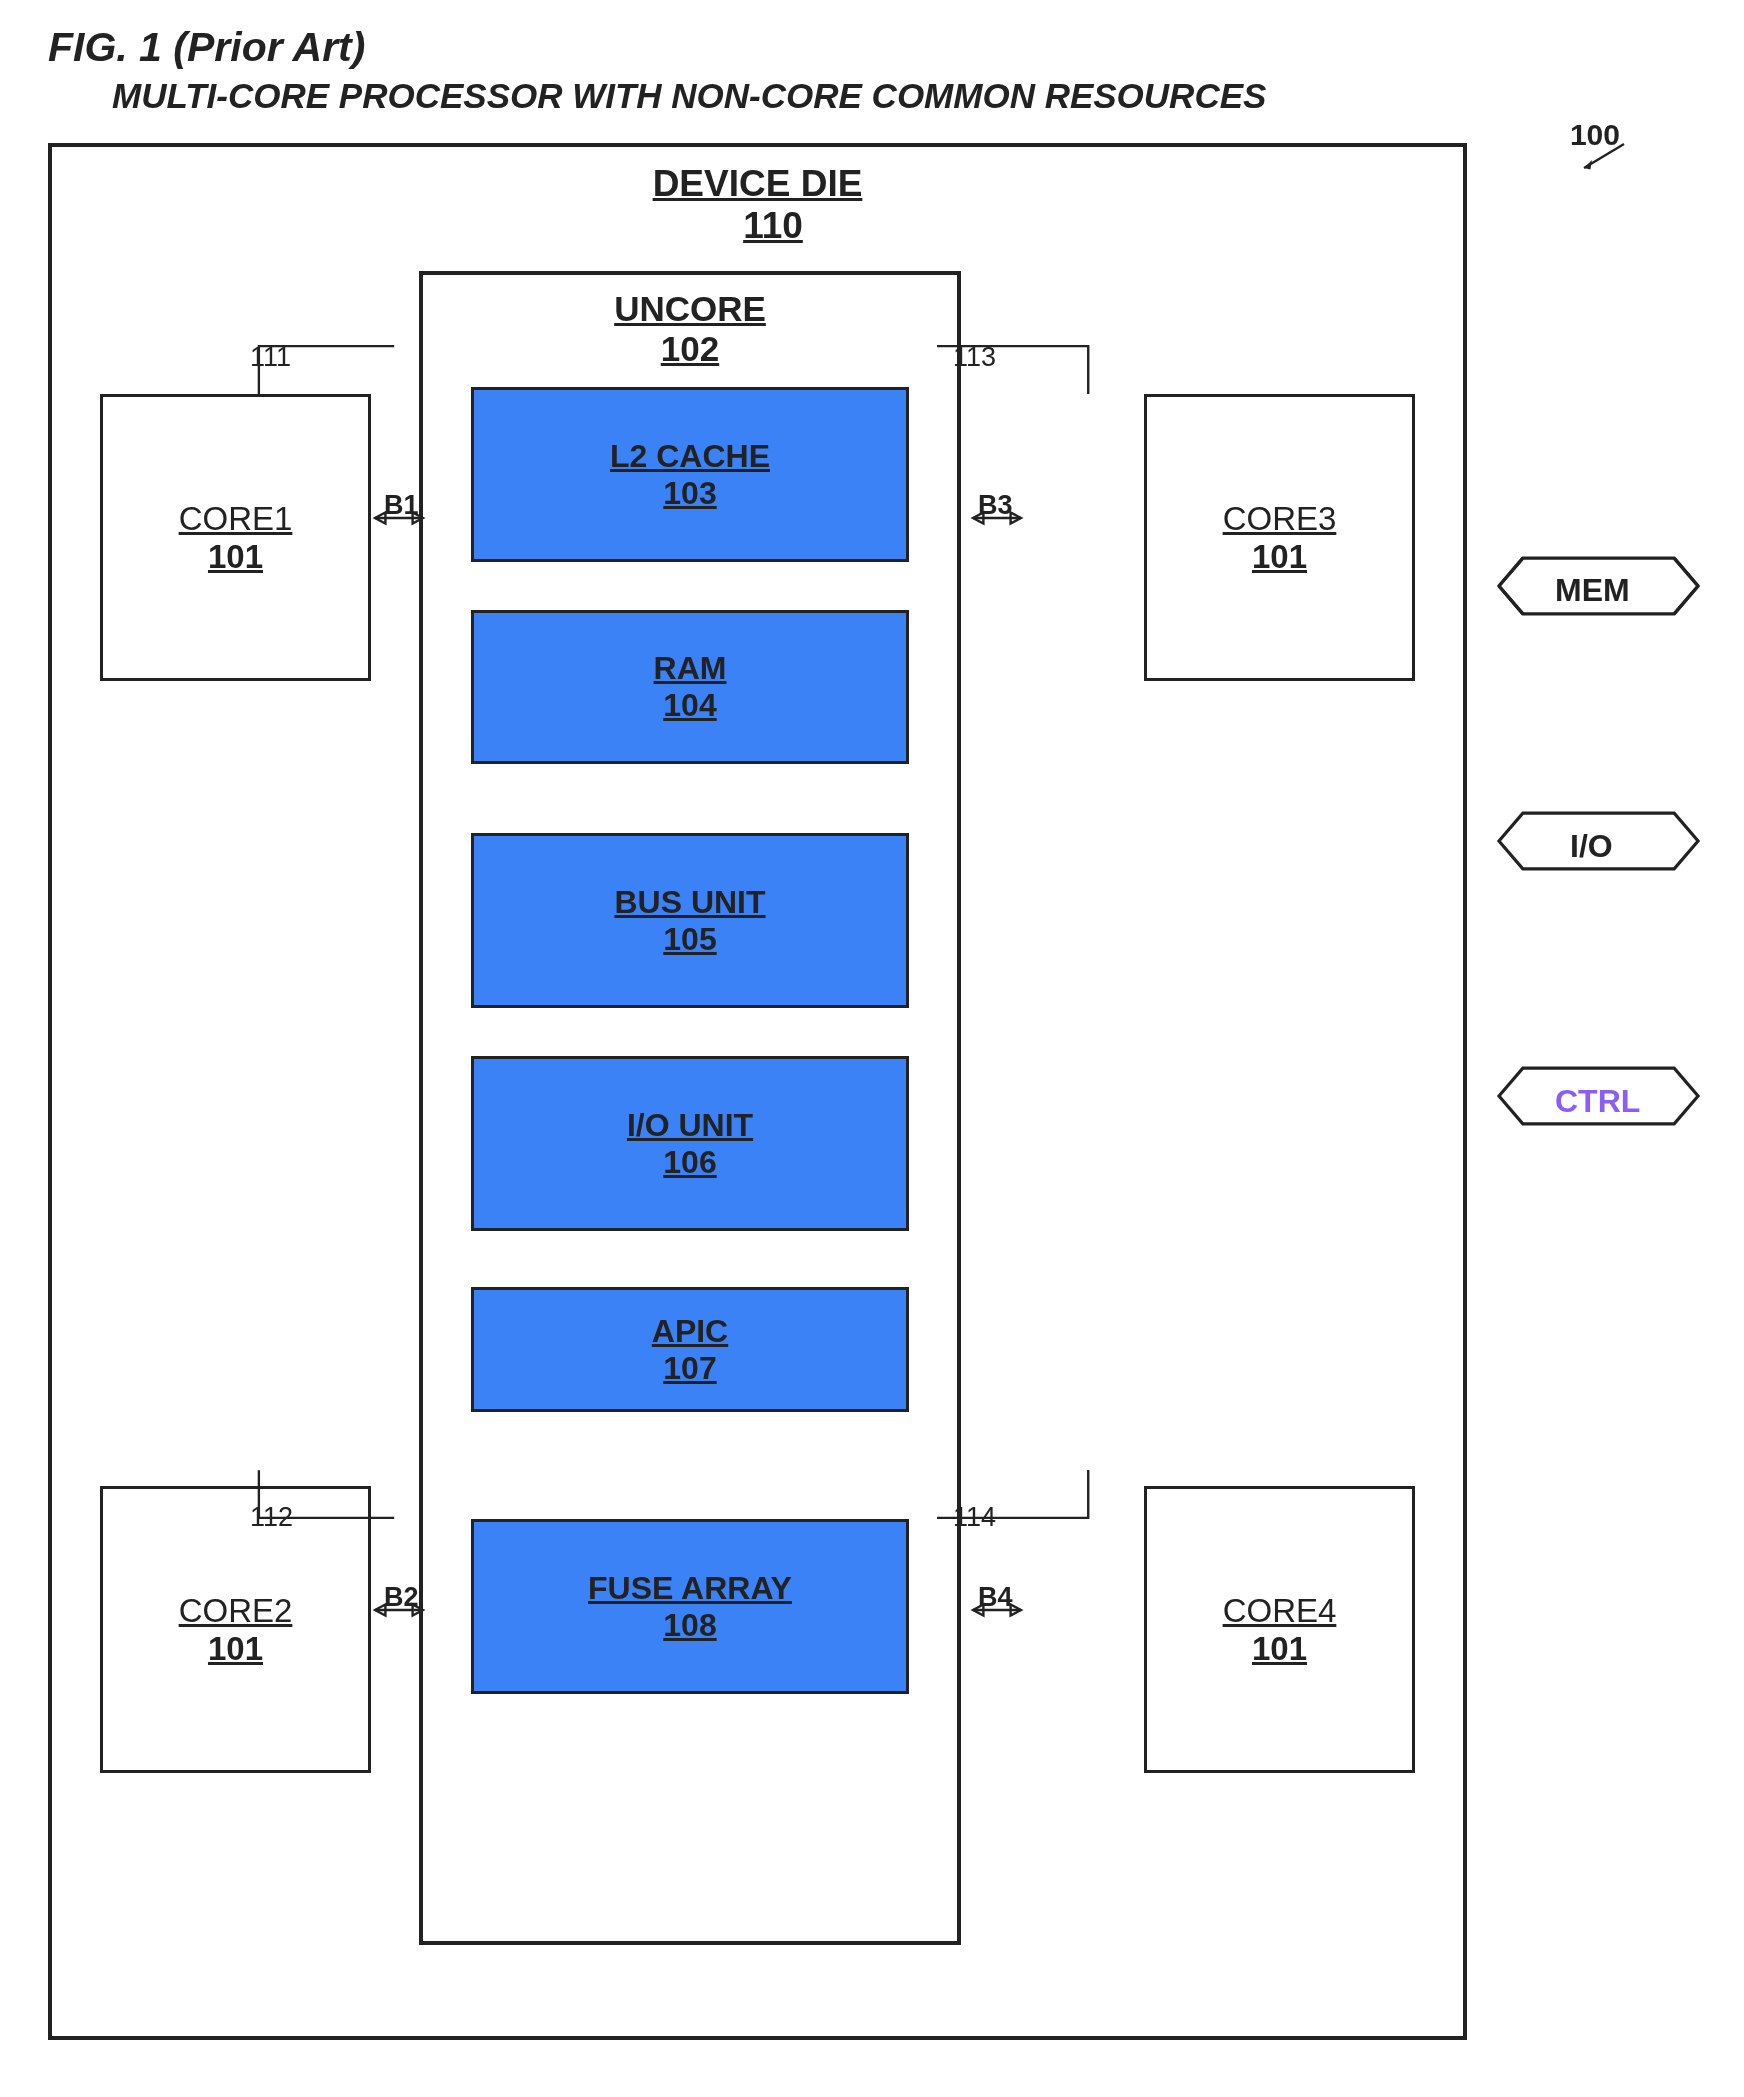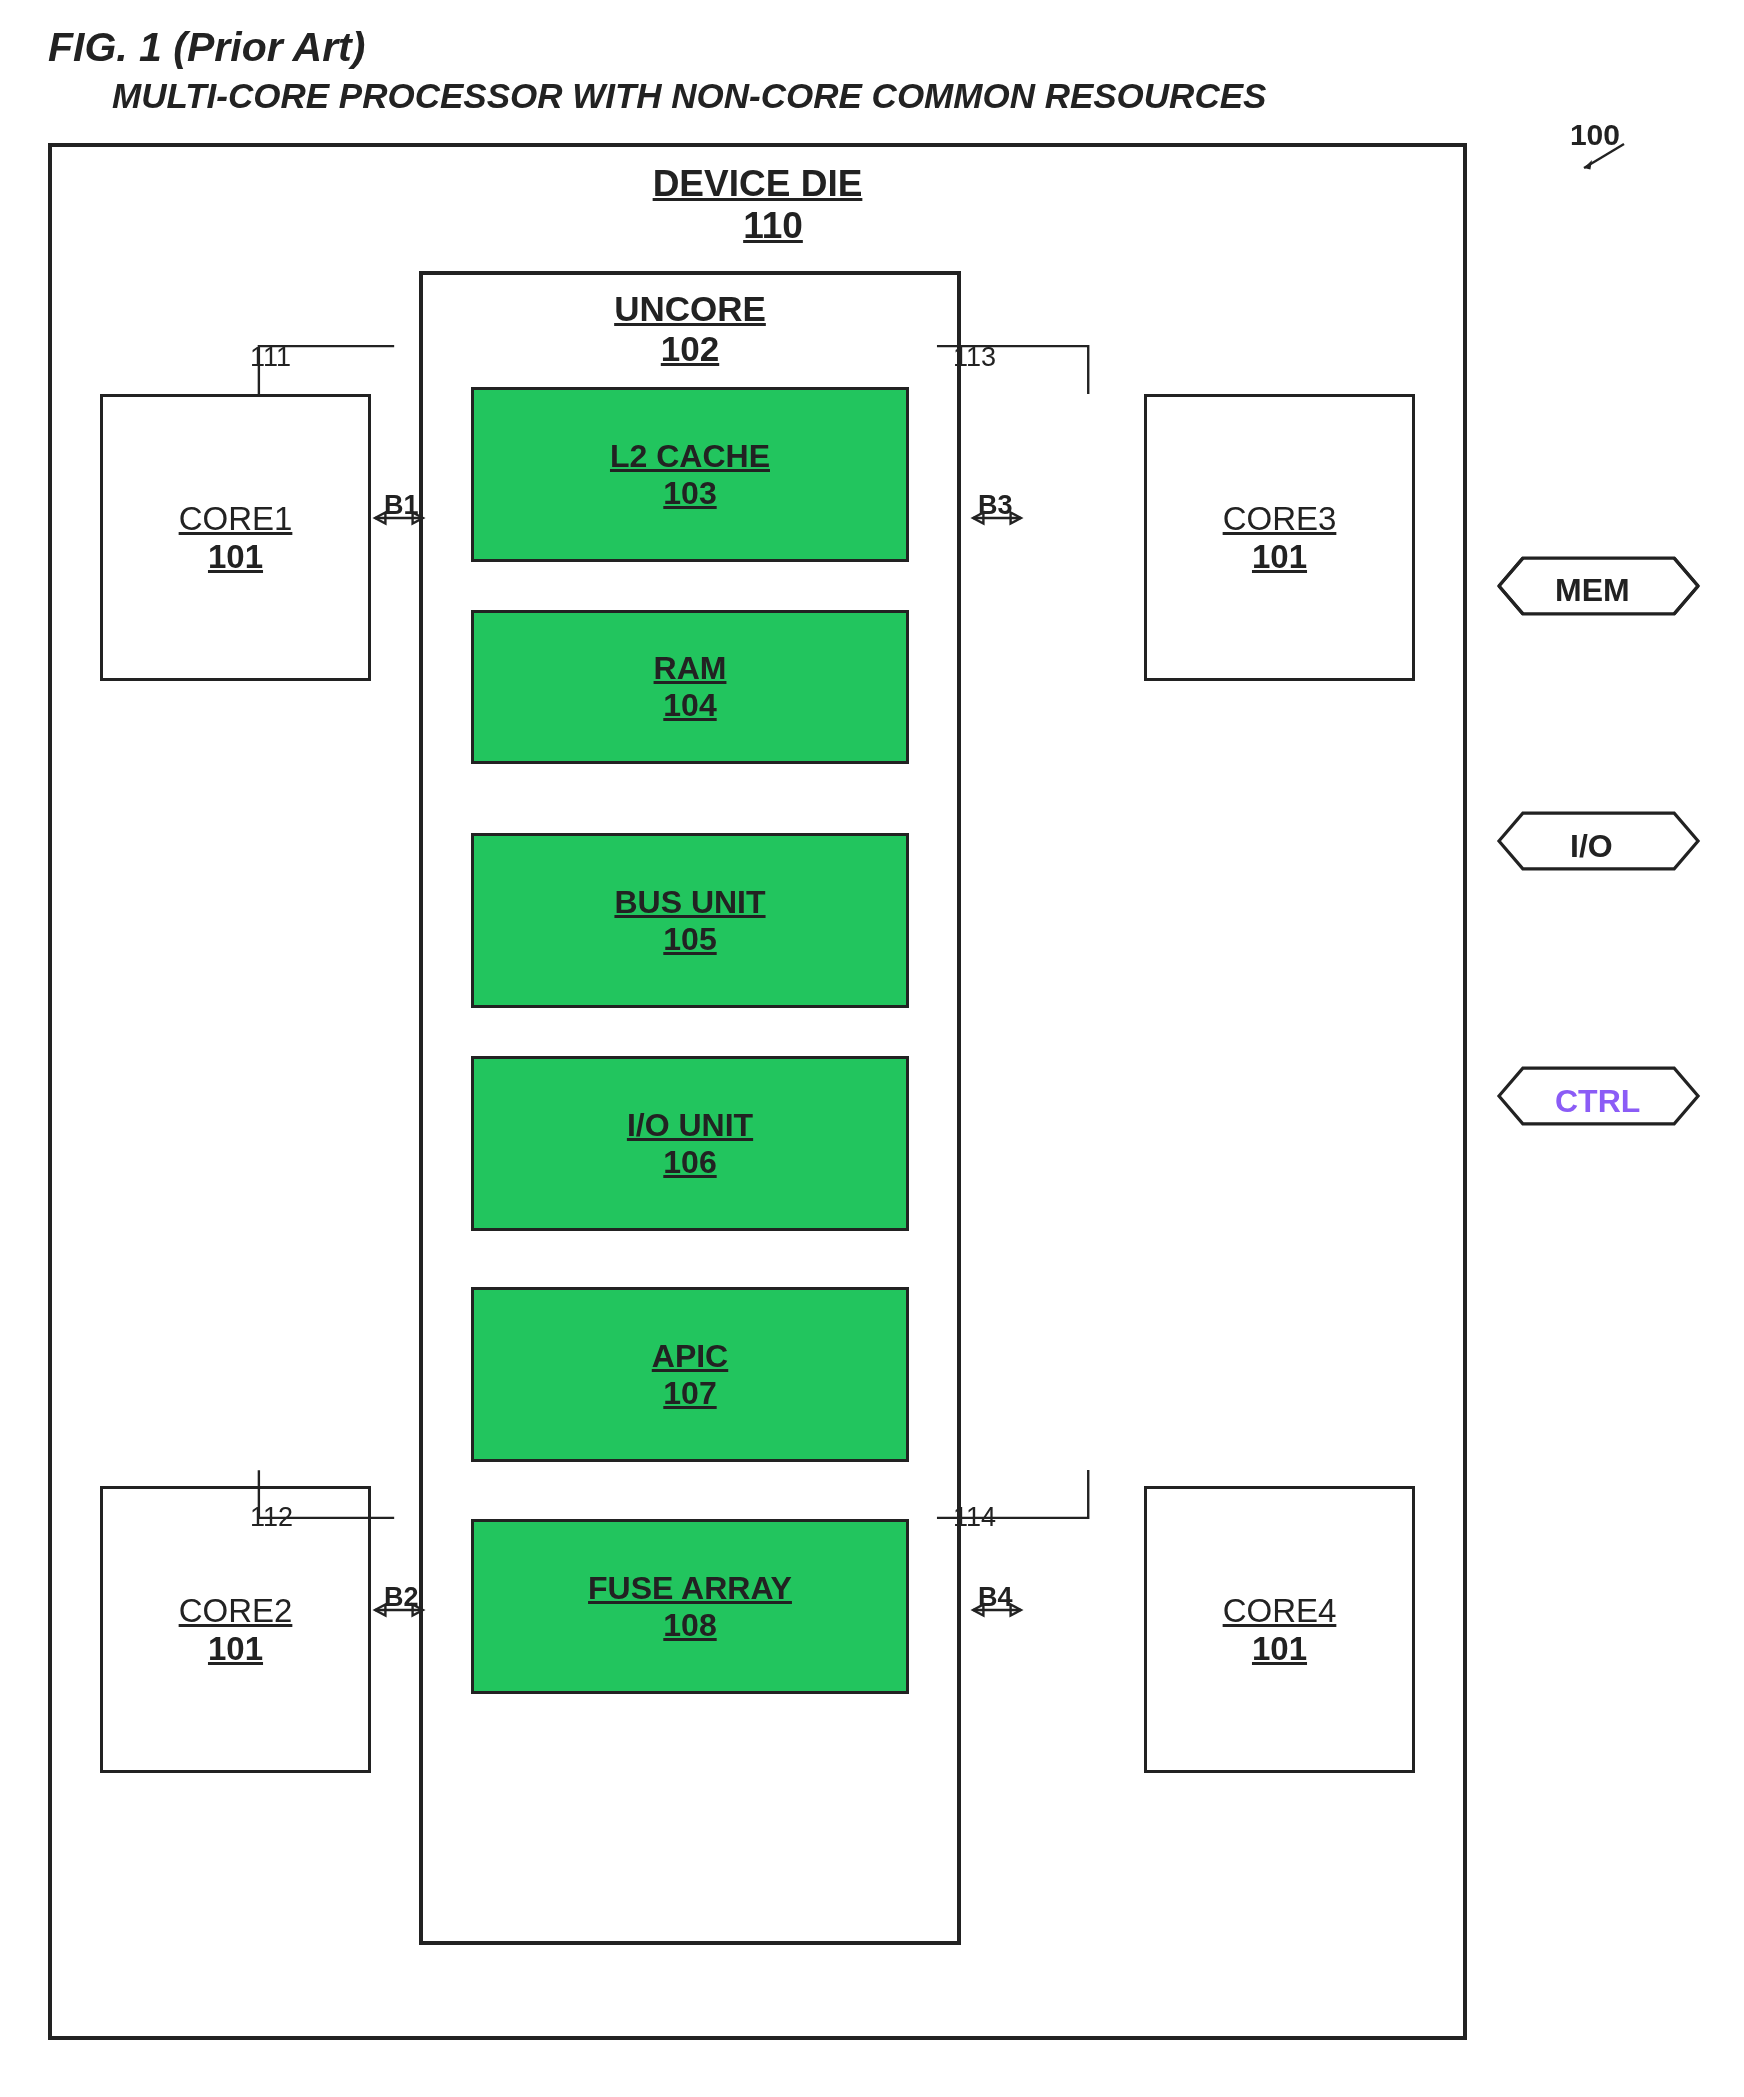--- a/index.html
+++ b/index.html
@@ -93,21 +93,21 @@
       text-decoration: underline;
       color: #222;
     }
 
     
     .comp-box {
       position: absolute;
       left: 48px;
       right: 48px;
       border: 3.2px solid #222;
-      background: #22c55e;
+      background: #3b82f6;
       display: flex;
       flex-direction: column;
       align-items: center;
       justify-content: center;
     }
     .comp-box .comp-title {
       font-size: 32px;
       font-weight: bold;
       text-decoration: underline;
       color: #222;
@@ -189,21 +189,21 @@
     <div class="comp-box" style="top:558px; height:175px;">
       <div class="comp-title">BUS UNIT</div>
       <div class="comp-num">105</div>
     </div>
 
     <div class="comp-box" style="top:781px; height:175px;">
       <div class="comp-title">I/O UNIT</div>
       <div class="comp-num">106</div>
     </div>
 
-    <div class="comp-box" style="top:1012px; height:175px;">
+    <div class="comp-box" style="top:1012px; height:125px;">
       <div class="comp-title">APIC</div>
       <div class="comp-num">107</div>
     </div>
 
     <div class="comp-box" style="top:1244px; height:175px;">
       <div class="comp-title">FUSE ARRAY</div>
       <div class="comp-num">108</div>
     </div>
   </div>
 

